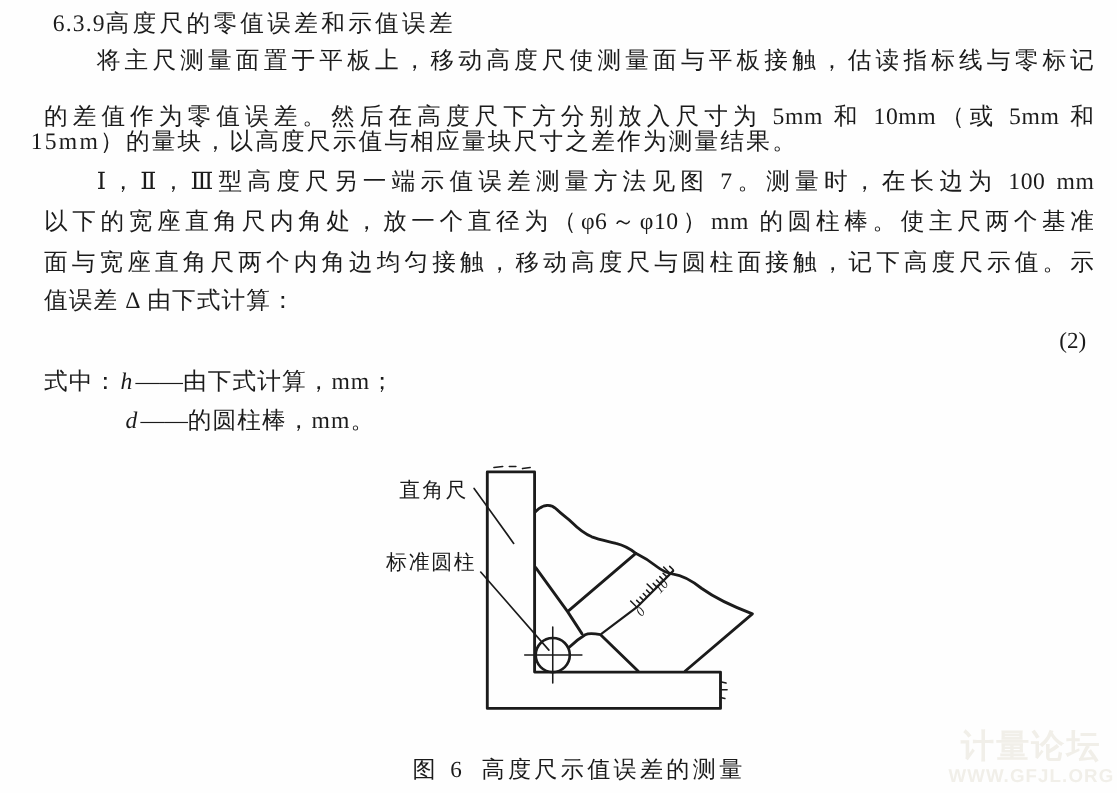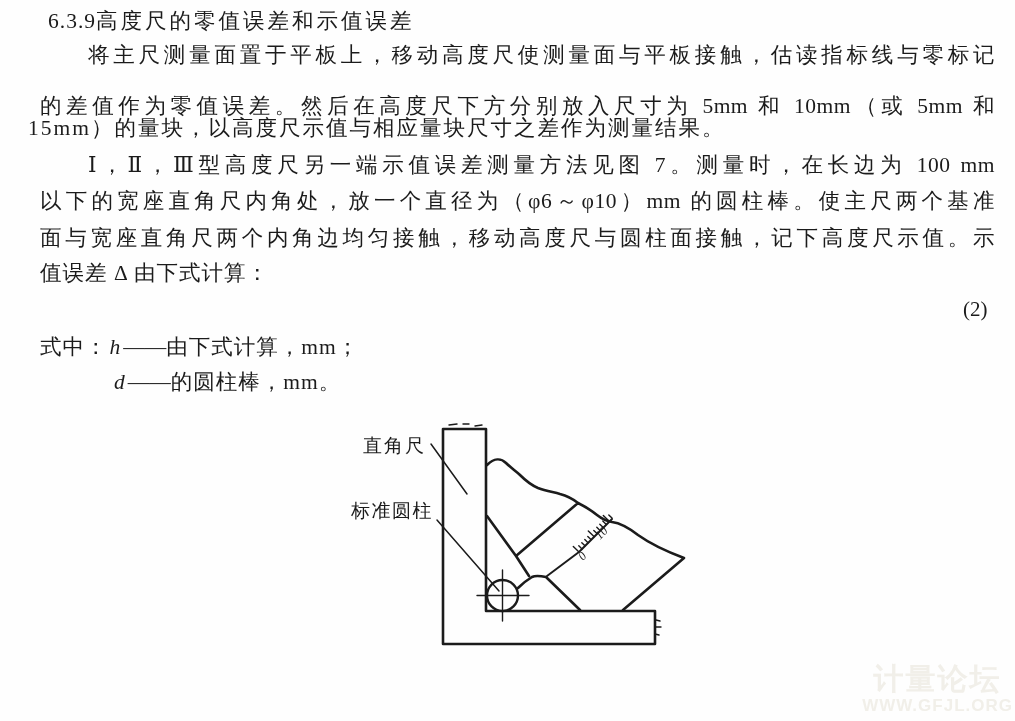--- a/index.html
+++ b/index.html
@@ -139,19 +139,22 @@
       <path d="M437,520 L499,591" stroke-width="1.5"></path>
     </g>
 
     <text x="363" y="452" class="fig-label">直角尺</text>
     <text x="351" y="517" class="fig-label" style="letter-spacing:1.5px">标准圆柱</text>
 
     <text transform="translate(583,561) rotate(-46)" class="scale-num">0</text>
     <text transform="translate(600,540) rotate(-46)" class="scale-num">10</text>
   </svg>
 
+  <div class="caption">
+    <span class="cap-label">图 6</span><span>高度尺示值误差的测量</span>
+  </div>
 
   <div class="watermark">
     <div class="wm-cn">计量论坛</div>
     <div class="wm-url">WWW.GFJL.ORG</div>
   </div>
 
 </div>
 
 </body></html>

